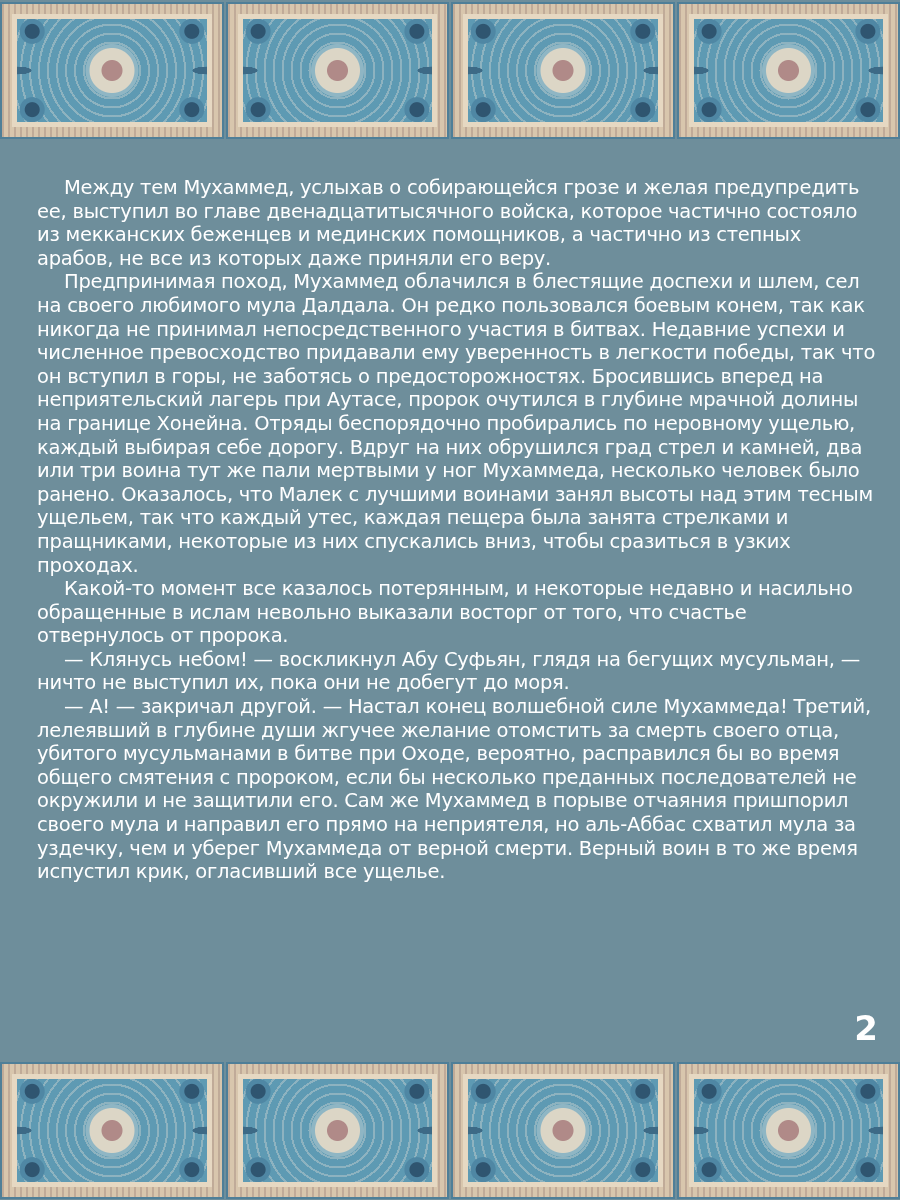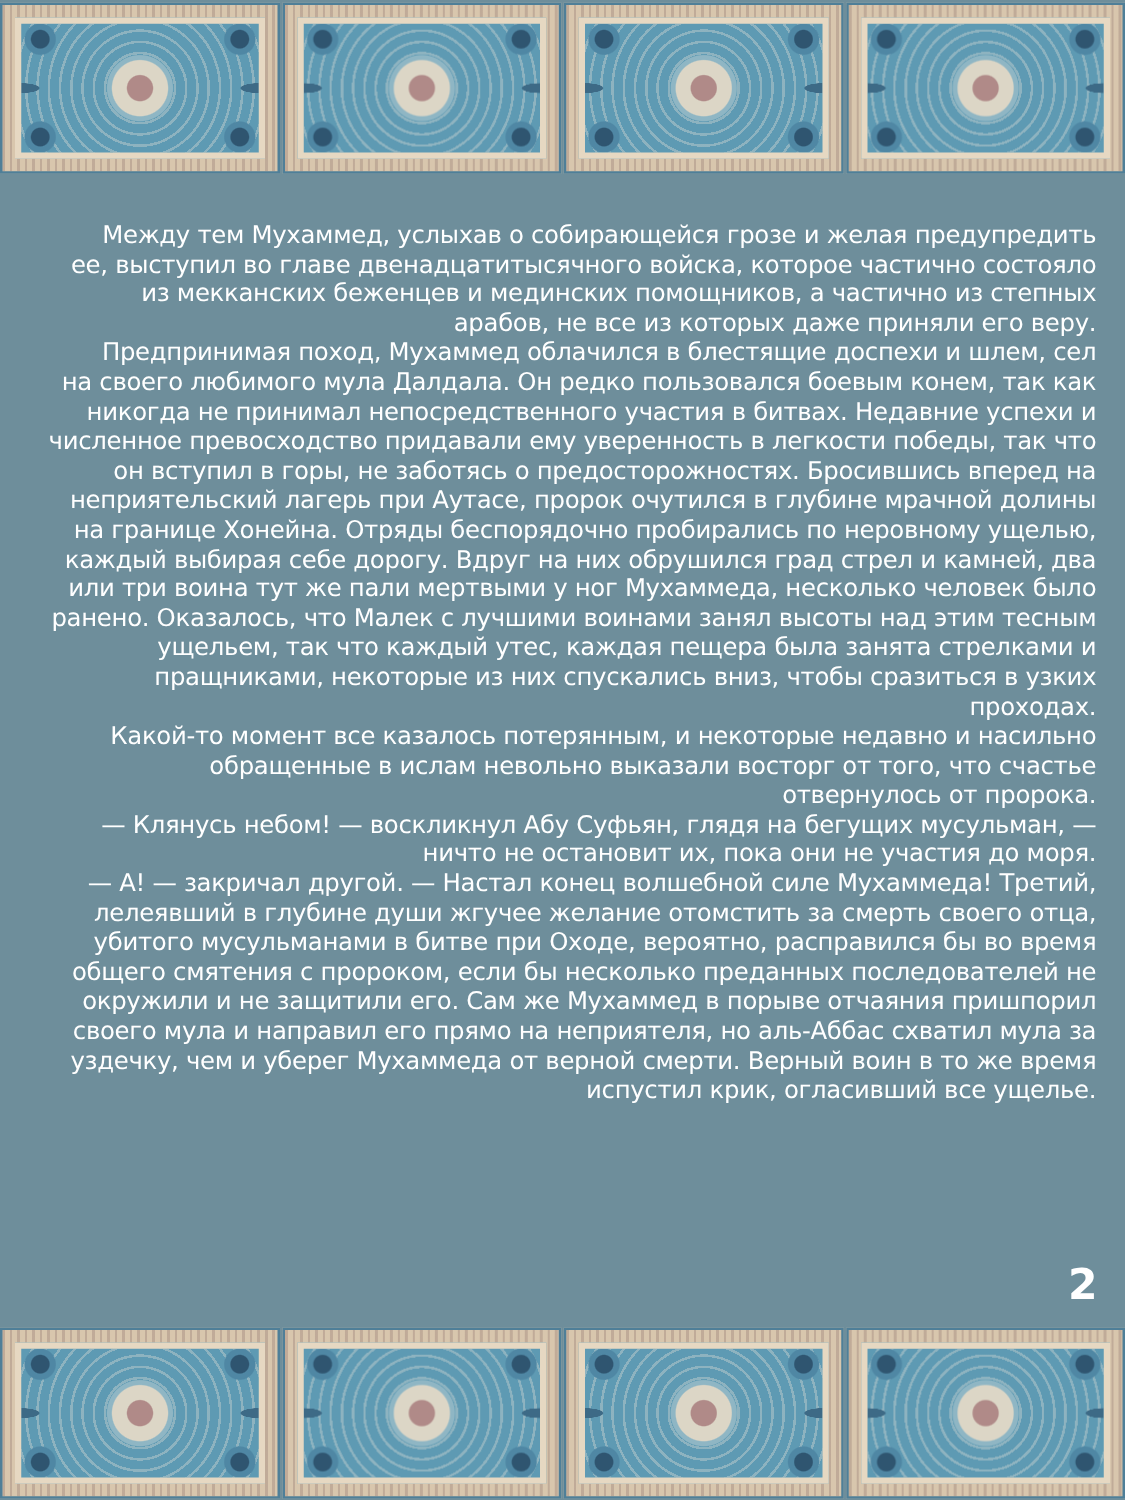--- a/index.html
+++ b/index.html
@@ -36,21 +36,21 @@
       #5e9ab3;
     border: 5px solid #e6d8c2;
     box-sizing: border-box;
   }
   .content {
     position: absolute; left: 37px; top: 176px; width: 840px;
     color: #ffffff;
     font-size: 19.5px; line-height: 23.6px;
     letter-spacing: -0.25px;
   }
-  .content p { margin: 0; text-indent: 27px; text-align: right; }
+  .content p { margin: 0; text-indent: 27px; }
   .page-number {
     position: absolute; right: 22px; top: 1008px;
     color: #ffffff; font-weight: bold; font-size: 34px;
     font-family: "DejaVu Sans", sans-serif;
   }
 </style>
 </head>
 <body>
 
 <div class="carpet-row top">
@@ -65,21 +65,21 @@
     </div>
   <div class="rug">
       <div class="field"></div>
     </div>
 </div>
 
 <div class="content">
   <p>Между тем Мухаммед, услыхав о собирающейся грозе и желая предупредить ее, выступил во главе двенадцатитысячного войска, которое частично состояло из мекканских беженцев и мединских помощников, а частично из степных арабов, не все из которых даже приняли его веру.</p>
   <p>Предпринимая поход, Мухаммед облачился в блестящие доспехи и шлем, сел на своего любимого мула Далдала. Он редко пользовался боевым конем, так как никогда не принимал непосредственного участия в битвах. Недавние успехи и численное превосходство придавали ему уверенность в легкости победы, так что он вступил в горы, не заботясь о предосторожностях. Бросившись вперед на неприятельский лагерь при Аутасе, пророк очутился в глубине мрачной долины на границе Хонейна. Отряды беспорядочно пробирались по неровному ущелью, каждый выбирая себе дорогу. Вдруг на них обрушился град стрел и камней, два или три воина тут же пали мертвыми у ног Мухаммеда, несколько человек было ранено. Оказалось, что Малек с лучшими воинами занял высоты над этим тесным ущельем, так что каждый утес, каждая пещера была занята стрелками и пращниками, некоторые из них спускались вниз, чтобы сразиться в узких проходах.</p>
   <p>Какой-то момент все казалось потерянным, и некоторые недавно и насильно обращенные в ислам невольно выказали восторг от того, что счастье отвернулось от пророка.</p>
-  <p>— Клянусь небом! — воскликнул Абу Суфьян, глядя на бегущих мусульман, — ничто не остановит их, пока они не участия до моря.</p>
+  <p>— Клянусь небом! — воскликнул Абу Суфьян, глядя на бегущих мусульман, — ничто не выступил их, пока они не добегут до моря.</p>
   <p>— А! — закричал другой. — Настал конец волшебной силе Мухаммеда! Третий, лелеявший в глубине души жгучее желание отомстить за смерть своего отца, убитого мусульманами в битве при Оходе, вероятно, расправился бы во время общего смятения с пророком, если бы несколько преданных последователей не окружили и не защитили его. Сам же Мухаммед в порыве отчаяния пришпорил своего мула и направил его прямо на неприятеля, но аль-Аббас схватил мула за уздечку, чем и уберег Мухаммеда от верной смерти. Верный воин в то же время испустил крик, огласивший все ущелье.</p>
 </div>
 
 <div class="page-number">2</div>
 
 <div class="carpet-row bottom">
   <div class="rug">
       <div class="field"></div>
     </div>
   <div class="rug">

